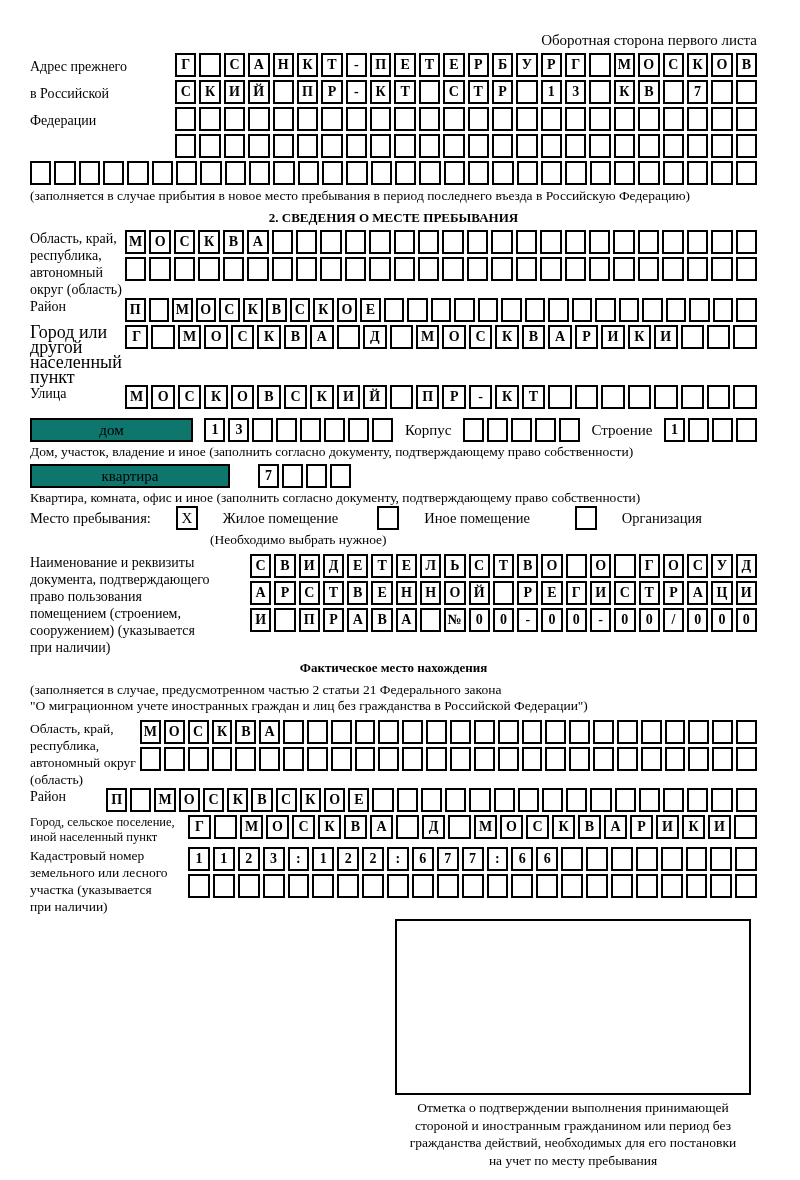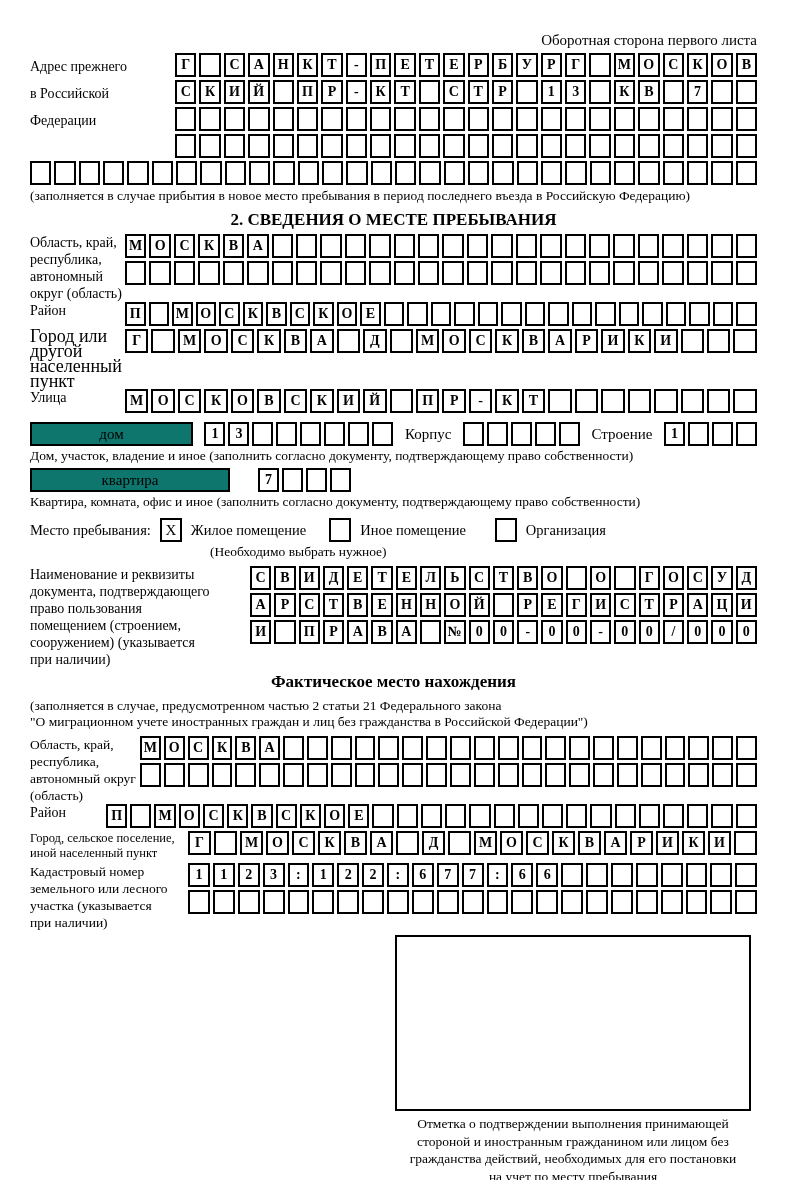--- a/index.html
+++ b/index.html
@@ -23,32 +23,32 @@
   .rowscol { flex: 1; min-width: 0; }
   .boxes { display: flex; gap: 3px; height: 24px; margin-bottom: 3px; }
   .cell {
     flex: 1; height: 24px; border: 2px solid #000;
     font-size: 14px; line-height: 20px; text-align: center;
     font-weight: bold; color: #000; background: #fff;
   }
   .fixedcells .cell { flex: 0 0 21px; width: 21px; }
 
   .note { font-size: 13.5px; line-height: 16px; }
-  .sec-title { text-align: center; font-weight: bold; font-size: 17px; }
+  .sec-title { text-align: center; font-weight: bold; font-size: 13px; }
 
   .widebox { border: 2px solid #000; height: 24px; display: flex; align-items: center;
              justify-content: center; font-size: 15px; background: #0f766e; flex-shrink: 0; }
 
   .domline { display: flex; justify-content: space-between; align-items: flex-start; margin-top: 6px; }
   .cellgroup { display: flex; gap: 3px; }
   .inline-label { font-size: 15px; line-height: 24px; }
 
   .kvline { display: flex; gap: 28px; margin-top: 4px; }
 
-  .stayline { display: flex; align-items: center; gap: 9px; margin-top: 8px; font-size: 14.5px; }
+  .stayline { display: flex; align-items: center; gap: 25px; font-size: 14.5px; }
   .chk { width: 22px; height: 24px; border: 2px solid #000; text-align: center;
          line-height: 20px; font-size: 15px; flex-shrink: 0; }
   .stay-note { font-size: 13.5px; margin: 2px 0 6px 180px; }
 
   .stamp-box { margin-left: 365px; width: 356px; height: 176px; border: 2px solid #000; background: #fff; }
   .stamp-caption { margin-left: 348px; width: 390px; text-align: center;
                    font-size: 13.5px; line-height: 17.5px; margin-top: 4px; }
   .mt2 { margin-top: 2px; } .mt4 { margin-top: 4px; } .mt6 { margin-top: 6px; }
 </style>
 </head>
@@ -708,18 +708,18 @@
           <span class="cell"></span>
           <span class="cell"></span>
           <span class="cell"></span>
         </div>
     </div>
   </div>
 
   <div class="stamp-box mt4"></div>
   <div class="stamp-caption">
       <div>Отметка о подтверждении выполнения принимающей</div>
-      <div>стороной и иностранным гражданином или лицом без</div>
+      <div>стороной и иностранным гражданином или период без</div>
       <div>гражданства действий, необходимых для его постановки</div>
       <div>на учет по месту пребывания</div>
     </div>
 
 </div>
 
 </body></html>

